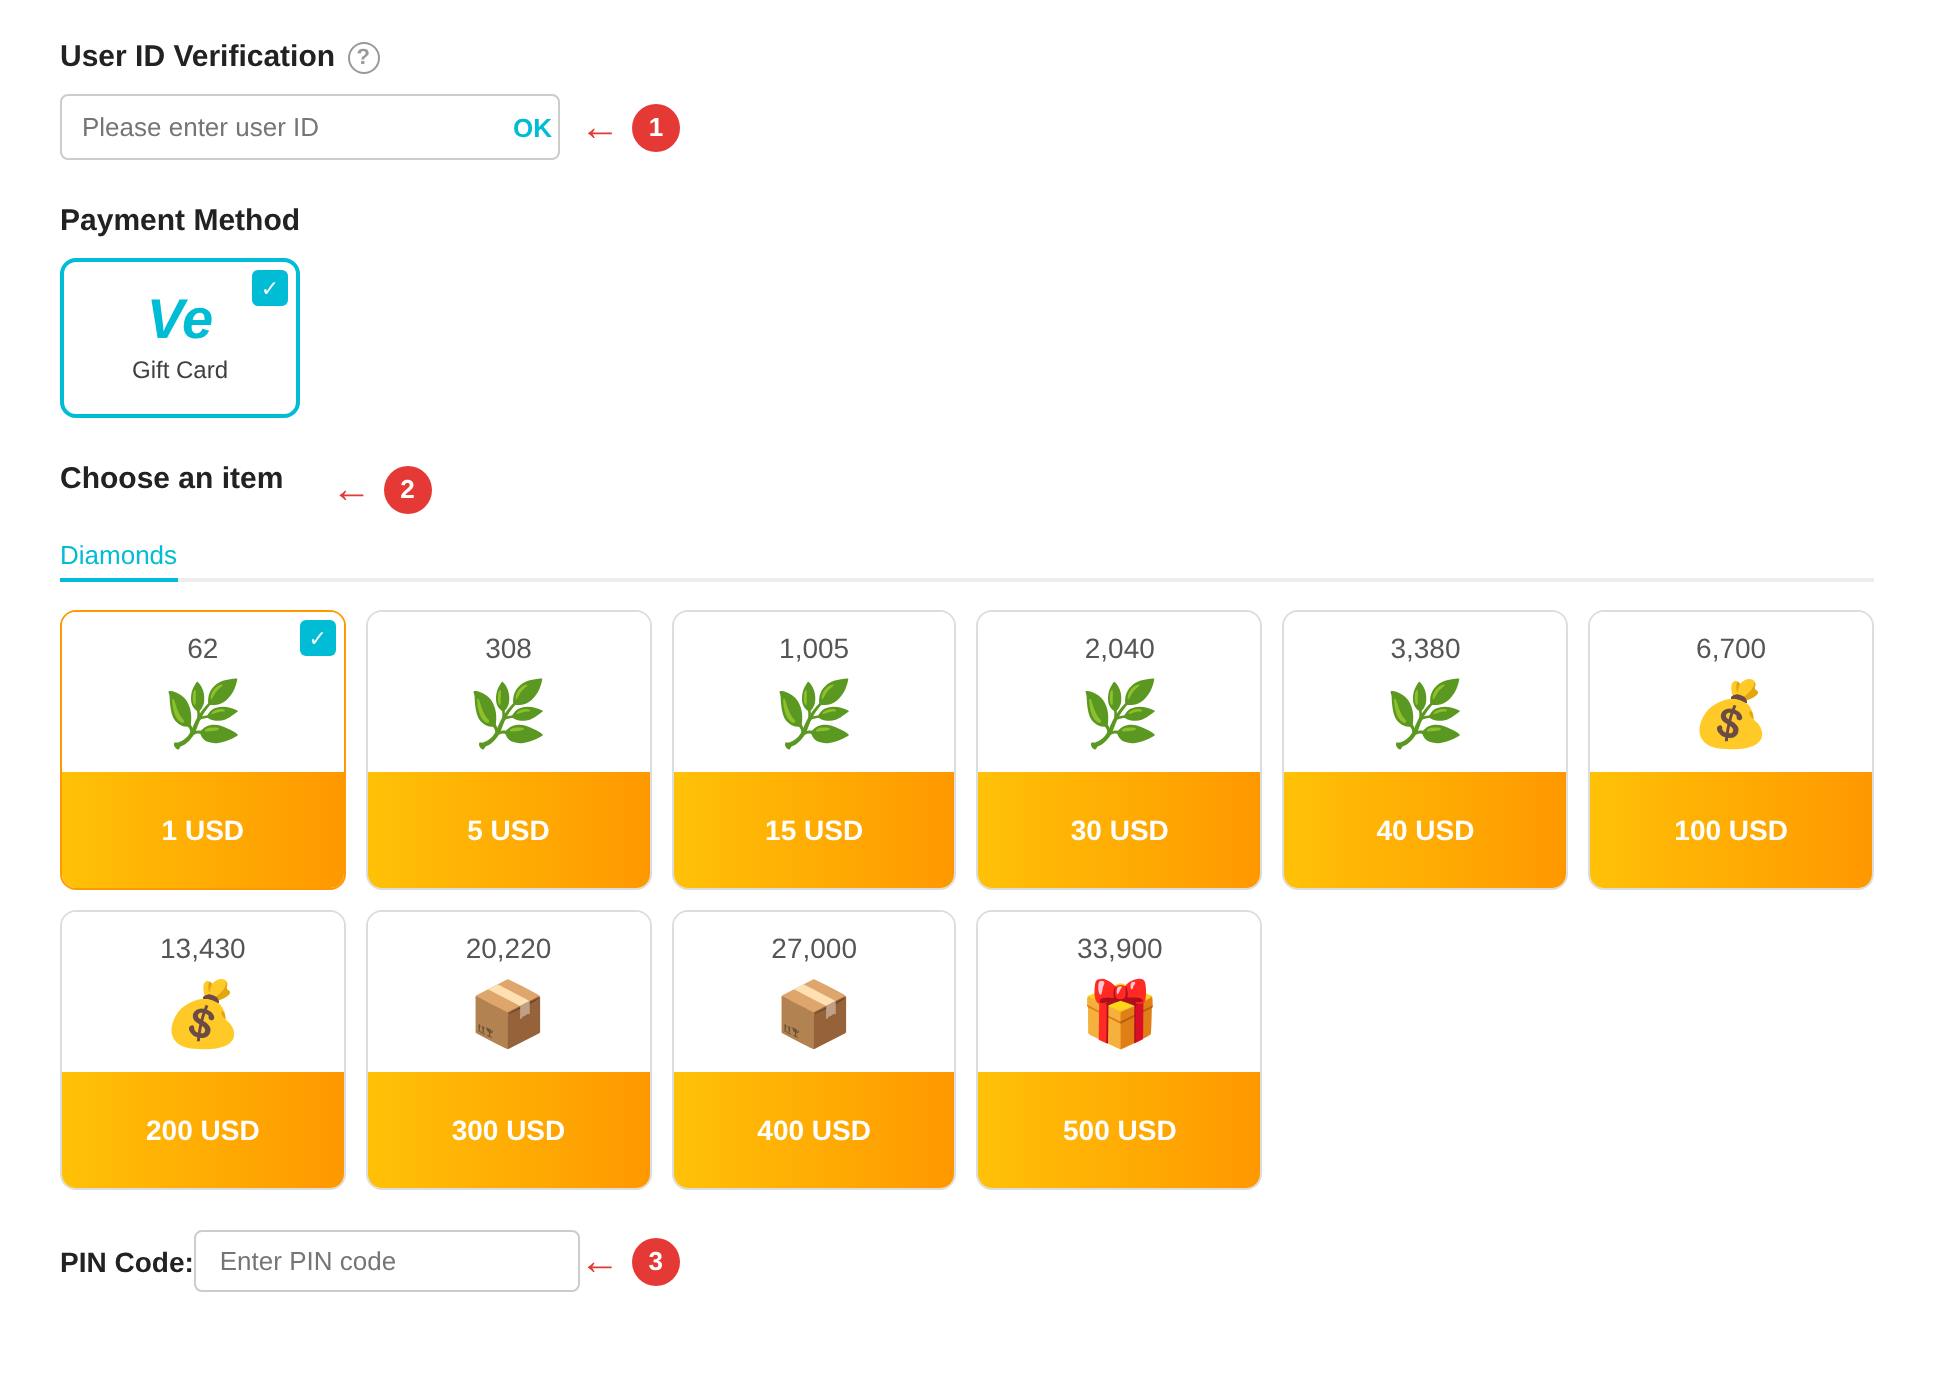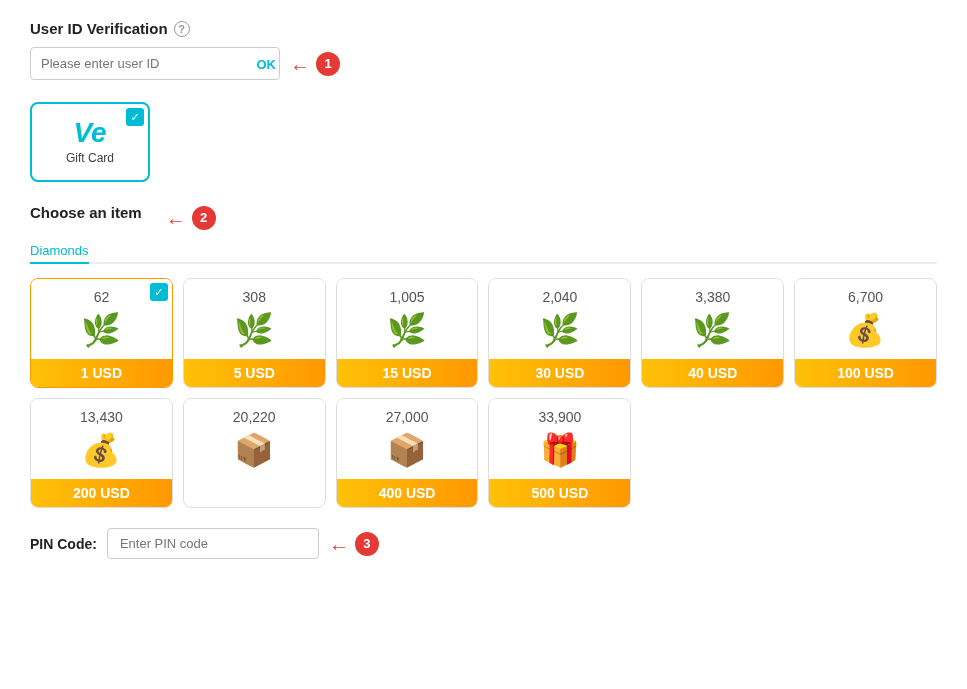--- a/index.html
+++ b/index.html
@@ -198,56 +198,55 @@
       display: block;
       text-align: center;
       margin-bottom: 4px;
     }
     .item-card .item-price {
       background: linear-gradient(to right, #ffc107, #ff9800);
       color: #fff;
       font-size: 14px;
       font-weight: bold;
       text-align: center;
-      padding: 6px 0;
+      padding: 21px 0;
     }
     .item-card .selected-check {
       position: absolute;
       top: 4px;
       right: 4px;
       width: 18px;
       height: 18px;
       background: #00bcd4;
       border-radius: 3px;
       color: #fff;
       font-size: 11px;
       display: flex;
       align-items: center;
       justify-content: center;
     }
 
     
     .pin-section {
       display: flex;
       align-items: center;
-      gap: 10px;
       margin-top: 10px;
     }
     .pin-label {
       font-size: 14px;
       font-weight: bold;
       color: #222;
     }
     .pin-input {
       border: 1px solid #ccc;
       border-radius: 4px;
       padding: 7px 12px;
       font-size: 13px;
       color: #aaa;
-      width: 212px;
+      width: 193px;
       outline: none;
     }
   </style>
 </head>
 <body>
 
 <div>
   <div class="section-title">
     <span>User ID Verification</span>
     <span class="help-icon">?</span>
@@ -259,20 +258,23 @@
       <button class="ok-btn">OK</button>
     </div>
     <div class="arrow-annotation">
       <span class="arrow-left">←</span>
       <span class="circle-num">1</span>
     </div>
   </div>
 </div>
 
 <div class="payment-section">
+  <div class="section-title">
+    <span>Payment Method</span>
+  </div>
   <div class="payment-cards">
     <div class="payment-card">
       <div class="checkmark">✓</div>
       <span class="card-logo">Ve</span>
       <span class="card-label">Gift Card</span>
     </div>
   </div>
 </div>
 
 <div class="choose-section">
@@ -344,20 +346,21 @@
         <span class="item-icon">💰</span>
       </div>
       <div class="item-price">200 USD</div>
 
     </div>
       <div class="item-card">
       <div class="item-top">
         <div class="item-count">20,220</div>
         <span class="item-icon">📦</span>
       </div>
+      <div class="item-price">300 USD</div>
 
     </div>
       <div class="item-card">
       <div class="item-top">
         <div class="item-count">27,000</div>
         <span class="item-icon">📦</span>
       </div>
       <div class="item-price">400 USD</div>
 
     </div>

